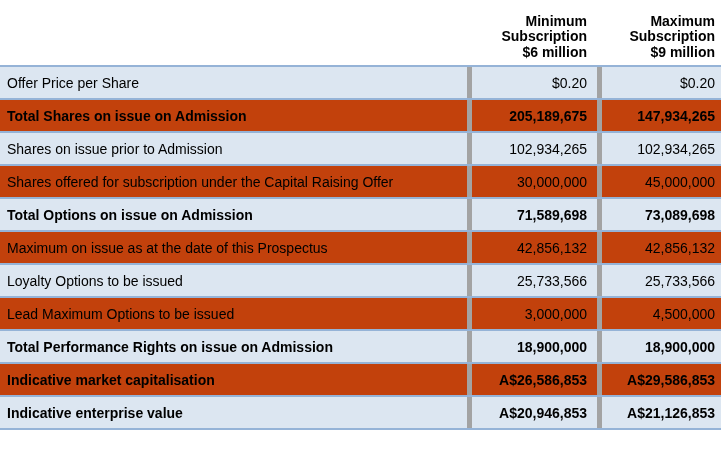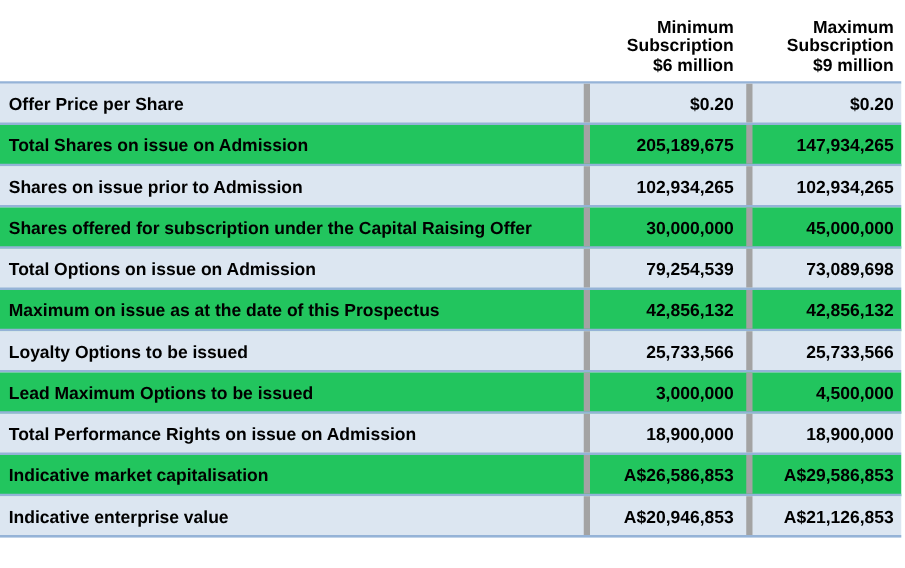--- a/index.html
+++ b/index.html
@@ -22,26 +22,26 @@
   }
   .col-label { flex: 0 0 467px; }
   .col-min   { flex: 0 0 130px; padding-right: 10px; }
   .col-max   { flex: 0 0 124px; padding-right: 6px; }
 
   
   .rows { border-top: 2px solid #95b3d7; }
   .row {
     display: flex; height: 33px;
     border-bottom: 2px solid #95b3d7;
-    background: #22c55e;
+    background: #c2410c;
     font-size: 14px;
   }
   .row.shaded { background: #dce6f1; }
   .row.bold { font-weight: bold; }
-  .cell { display: flex; align-items: center; font-weight: bold; }
+  .cell { display: flex; align-items: center; }
   .cell.label { flex: 0 0 467px; padding-left: 7px; padding-right: 6px; }
   .cell.num { justify-content: flex-end; text-align: right; border-left: 5px solid #a3a3a3; }
   .cell.min { flex: 0 0 130px; padding-right: 10px; }
   .cell.max { flex: 0 0 124px; padding-right: 6px; }
 </style>
 </head>
 <body>
 
 <div class="capital-table">
 
@@ -76,21 +76,21 @@
     </div>
 
     <div class="row">
       <div class="cell label">Shares offered for subscription under the Capital Raising Offer</div>
       <div class="cell num min">30,000,000</div>
       <div class="cell num max">45,000,000</div>
     </div>
 
     <div class="row shaded bold">
       <div class="cell label">Total Options on issue on Admission</div>
-      <div class="cell num min">79,254,539</div>
+      <div class="cell num min">71,589,698</div>
       <div class="cell num max">73,089,698</div>
     </div>
 
     <div class="row">
       <div class="cell label">Maximum on issue as at the date of this Prospectus</div>
       <div class="cell num min">42,856,132</div>
       <div class="cell num max">42,856,132</div>
     </div>
 
     <div class="row shaded">

